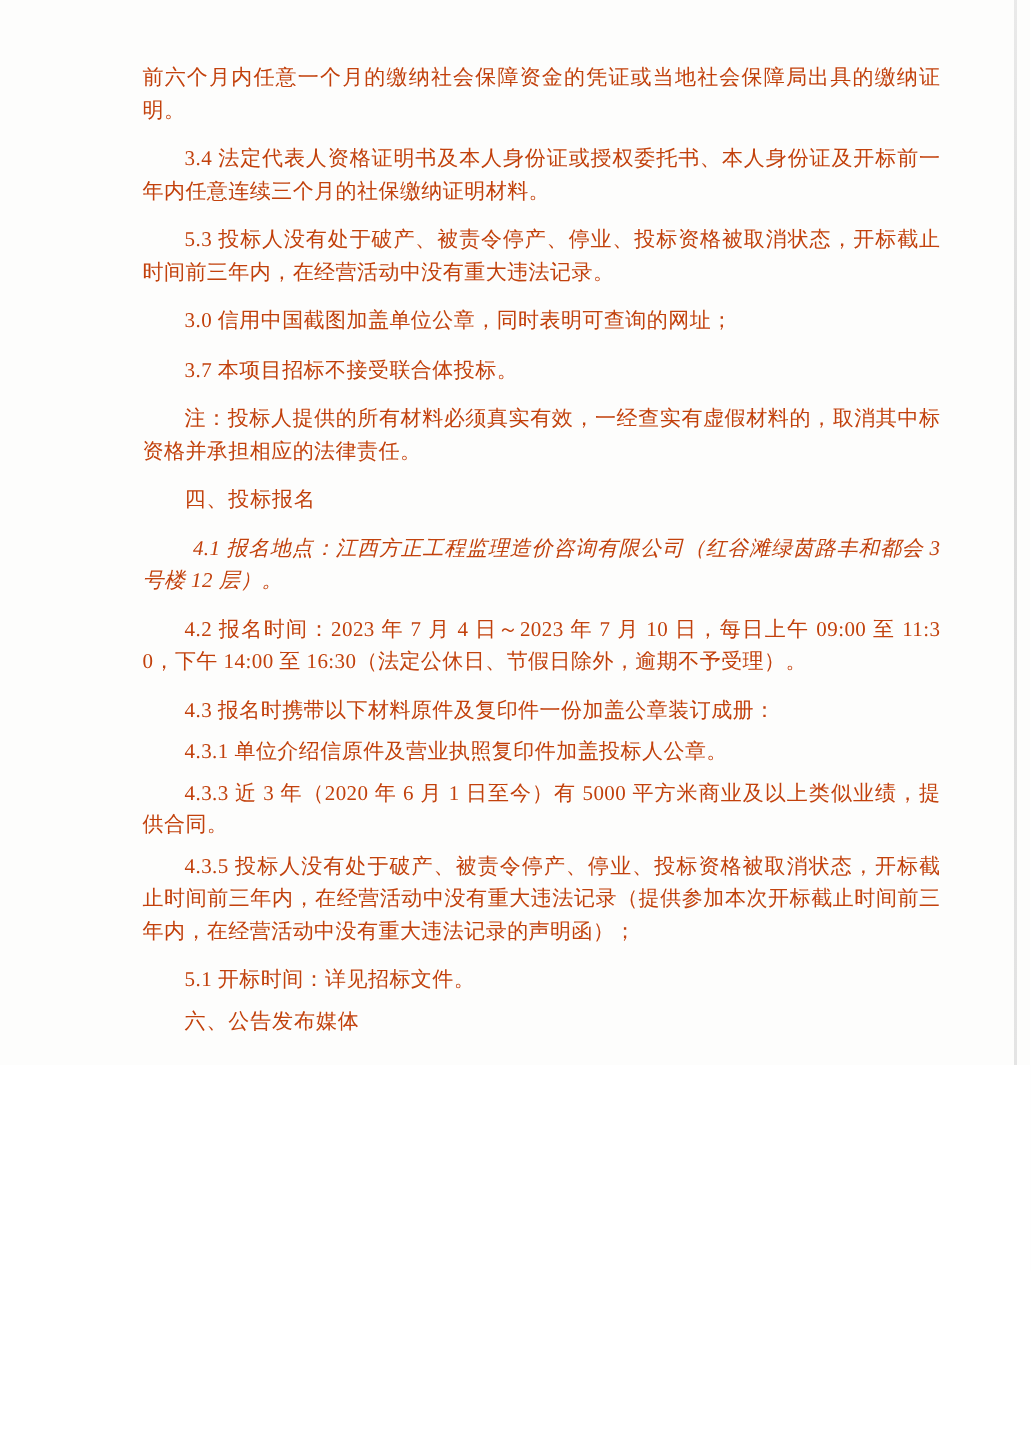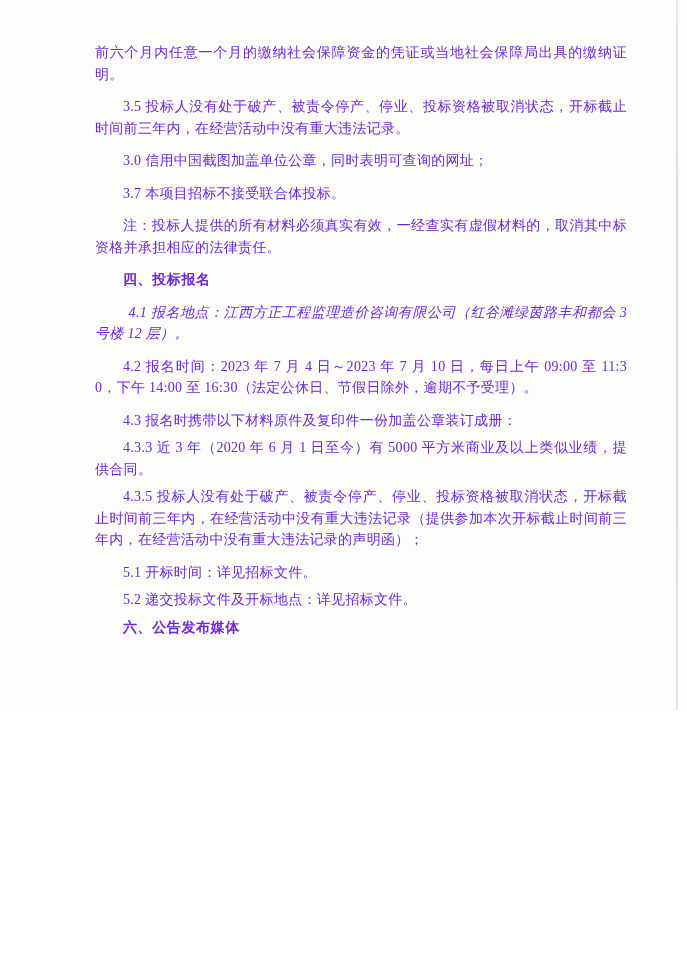--- a/index.html
+++ b/index.html
@@ -7,21 +7,21 @@
     padding: 0;
     background: #ffffff;
   }
   .page {
     position: relative;
     width: 687px;
     height: 710px;
     background: #fdfdfc;
     overflow: hidden;
     font-family: "Liberation Serif", "DejaVu Serif", serif;
-    color: #6d28d9;
+    color: #c2410c;
   }
   .scan-edge {
     position: absolute;
     top: 0;
     right: 9px;
     width: 2px;
     height: 100%;
     background: linear-gradient(to bottom, #e3e3e3, #cfcfcf 40%, #dcdcdc);
     opacity: .75;
   }
@@ -38,45 +38,46 @@
     text-align: justify;
     text-justify: inter-ideograph;
     text-indent: 2em;
     letter-spacing: 0.3px;
     word-break: break-all;
   }
   .para.cont {
     text-indent: 0;
   }
   .para.heading {
-    font-weight: bold;
+    font-weight: normal;
     letter-spacing: 0.6px;
   }
   .para.spaced {
     margin-bottom: 11px;
   }
   .para.indent-extra {
     text-indent: 2.4em;
     font-style: italic;
   }
 </style>
 </head>
 <body>
 
 <div class="page">
   <div class="scan-edge"></div>
   <div class="content">
     <p class="para cont spaced">前六个月内任意一个月的缴纳社会保障资金的凭证或当地社会保障局出具的缴纳证明。</p>
-    <p class="para spaced">3.5 投标人没有处于破产、被责令停产、停业、投标资格被取消状态，开标截止时间前三年内，在经营活动中没有重大违法记录。</p>
+    <p class="para spaced">3.4 法定代表人资格证明书及本人身份证或授权委托书、本人身份证及开标前一年内任意连续三个月的社保缴纳证明材料。</p>
+    <p class="para spaced">5.3 投标人没有处于破产、被责令停产、停业、投标资格被取消状态，开标截止时间前三年内，在经营活动中没有重大违法记录。</p>
     <p class="para spaced">3.0 信用中国截图加盖单位公章，同时表明可查询的网址；</p>
     <p class="para spaced">3.7 本项目招标不接受联合体投标。</p>
     <p class="para spaced">注：投标人提供的所有材料必须真实有效，一经查实有虚假材料的，取消其中标资格并承担相应的法律责任。</p>
     <p class="para heading spaced">四、投标报名</p>
     <p class="para indent-extra spaced">4.1 报名地点：江西方正工程监理造价咨询有限公司（红谷滩绿茵路丰和都会 3 号楼 12 层）。</p>
     <p class="para spaced">4.2 报名时间：2023 年 7 月 4 日～2023 年 7 月 10 日，每日上午 09:00 至 11:30，下午 14:00 至 16:30（法定公休日、节假日除外，逾期不予受理）。</p>
     <p class="para">4.3  报名时携带以下材料原件及复印件一份加盖公章装订成册：</p>
+    <p class="para">4.3.1 单位介绍信原件及营业执照复印件加盖投标人公章。</p>
     <p class="para">4.3.3 近 3 年（2020 年 6 月 1 日至今）有 5000 平方米商业及以上类似业绩，提供合同。</p>
     <p class="para spaced">4.3.5 投标人没有处于破产、被责令停产、停业、投标资格被取消状态，开标截止时间前三年内，在经营活动中没有重大违法记录（提供参加本次开标截止时间前三年内，在经营活动中没有重大违法记录的声明函）；</p>
     <p class="para">5.1 开标时间：详见招标文件。</p>
-    <p class="para">5.2 递交投标文件及开标地点：详见招标文件。</p>
     <p class="para heading">六、公告发布媒体</p>
   </div>
 </div>
 
 </body></html>

